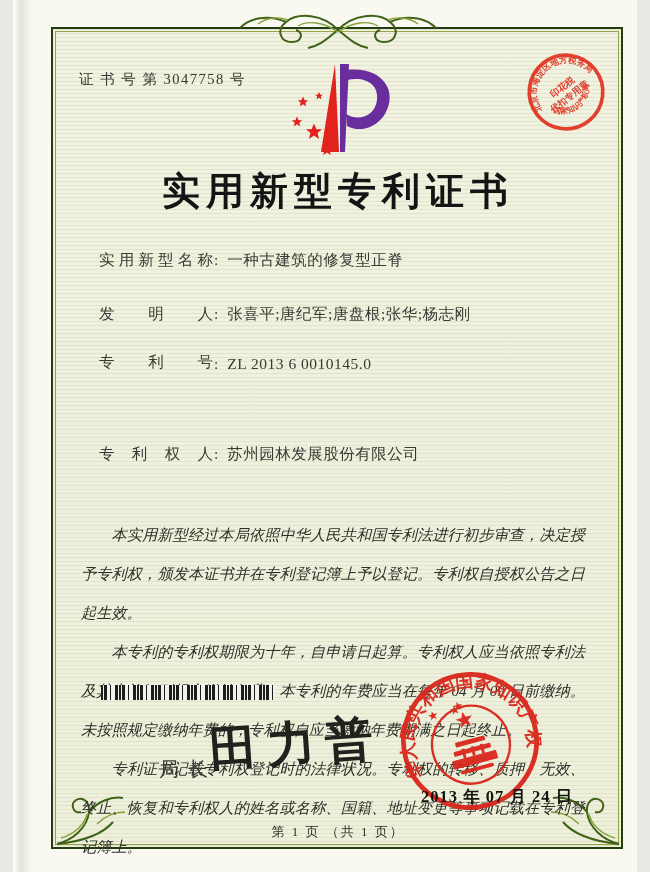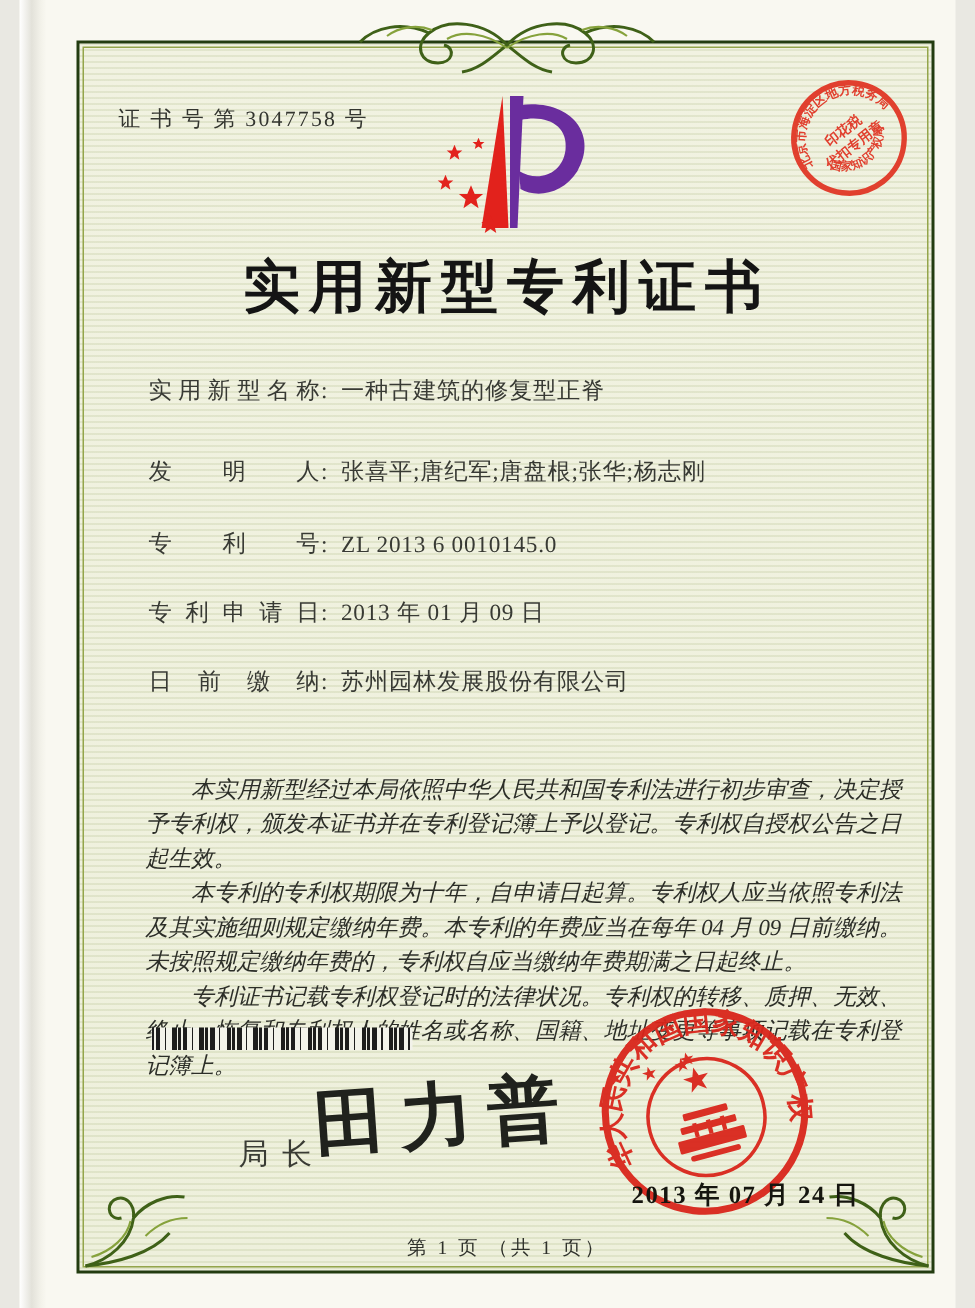--- a/index.html
+++ b/index.html
@@ -30,22 +30,22 @@
   }
   .title{
     position:absolute;left:0;top:166px;width:650px;text-align:center;
     font-size:38px;font-weight:700;color:#141414;letter-spacing:6px;
   }
   .field{position:absolute;left:86px;font-size:15.5px;color:#383a34;white-space:nowrap;}
   .flabel{display:inline-block;width:114px;text-align:justify;text-align-last:justify;vertical-align:bottom;}
   .fcolon{display:inline-block;margin-left:1px;}
   .fvalue{margin-left:9px;letter-spacing:0.5px;}
   .paras{
-    position:absolute;left:84px;top:515px;width:504px;
-    font-size:15.2px;line-height:23px;color:#2c2e28;text-align:justify;
+    position:absolute;left:68px;top:515px;width:504px;
+    font-size:15.2px;line-height:39px;color:#2c2e28;text-align:justify;
     font-style:italic;
   }
   .paras p{margin:0;text-indent:2em;}
   .barcode{
     position:absolute;left:88px;top:685px;width:174px;height:15px;
     background:repeating-linear-gradient(90deg,
       #1d1d1d 0 2px,#f2f2ea 2px 3px,#1d1d1d 3px 6px,#f2f2ea 6px 9px,
       #1d1d1d 9px 10px,#f2f2ea 10px 14px,#1d1d1d 14px 17px,#f2f2ea 17px 18px);
   }
   .director{
@@ -159,25 +159,22 @@
 
   <div class="field" style="top:304px;">
     <span class="flabel">发明人</span><span class="fcolon">:</span><span class="fvalue">张喜平;唐纪军;唐盘根;张华;杨志刚</span>
   </div>
   <div class="field" style="top:250px;">
     <span class="flabel">实用新型名称</span><span class="fcolon">:</span><span class="fvalue">一种古建筑的修复型正脊</span>
   </div>
   <div class="field" style="top:352px;">
     <span class="flabel">专利号</span><span class="fcolon">:</span><span class="fvalue">ZL 2013 6 0010145.0</span>
   </div>
-  <div class="field" style="top:398px;">
-    <span class="flabel">专利申请日</span><span class="fcolon">:</span><span class="fvalue">2013 年 01 月 09 日</span>
-  </div>
   <div class="field" style="top:444px;">
-    <span class="flabel">日前缴纳</span><span class="fcolon">:</span><span class="fvalue">苏州园林发展股份有限公司</span>
+    <span class="flabel">专利权人</span><span class="fcolon">:</span><span class="fvalue">苏州园林发展股份有限公司</span>
   </div>
 
   <div class="paras">
     <p>本实用新型经过本局依照中华人民共和国专利法进行初步审查，决定授予专利权，颁发本证书并在专利登记簿上予以登记。专利权自授权公告之日起生效。</p>
     <p>本专利的专利权期限为十年，自申请日起算。专利权人应当依照专利法及其实施细则规定缴纳年费。本专利的年费应当在每年 04 月 09 日前缴纳。未按照规定缴纳年费的，专利权自应当缴纳年费期满之日起终止。</p>
     <p>专利证书记载专利权登记时的法律状况。专利权的转移、质押、无效、终止、恢复和专利权人的姓名或名称、国籍、地址变更等事项记载在专利登记簿上。</p>
   </div>
 
   <div class="barcode"></div>
 

